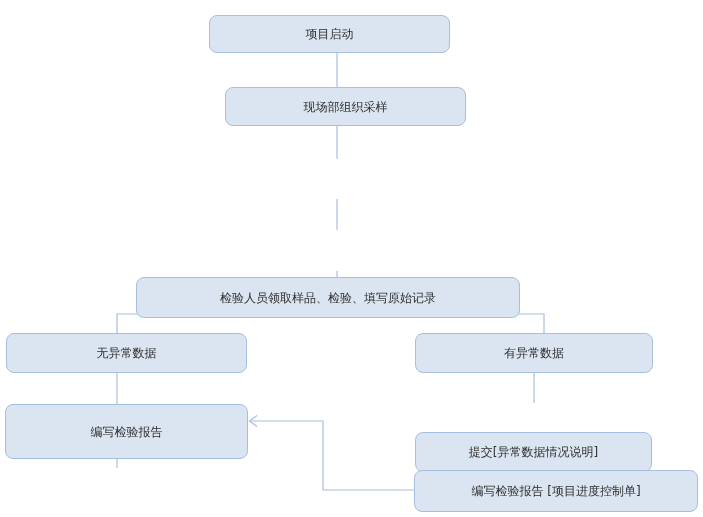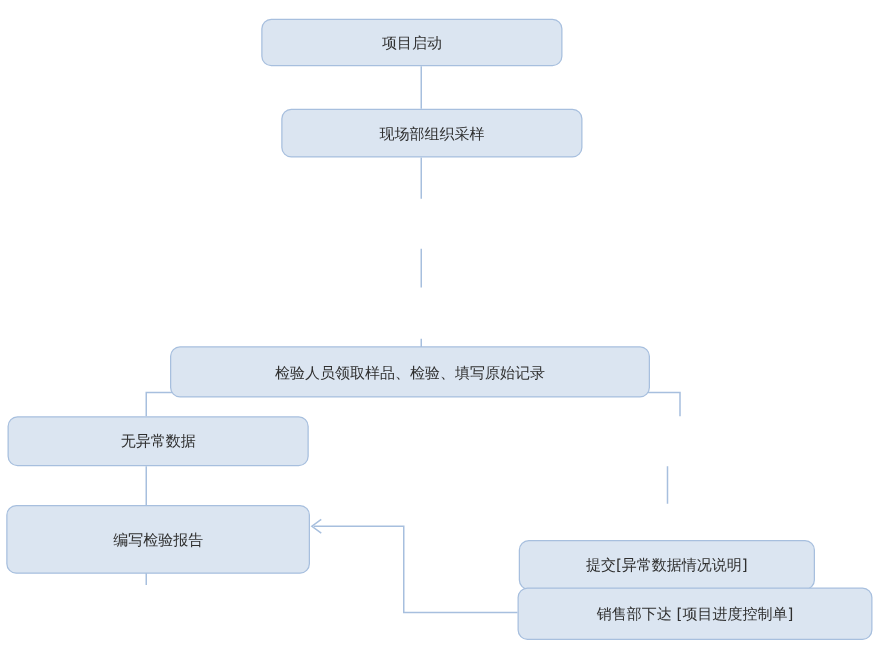--- a/index.html
+++ b/index.html
@@ -66,16 +66,17 @@
 
     <polyline points="414,490 323,490 323,421 251,421"></polyline>
     <polyline points="257,415.5 249.5,421 257,426.5"></polyline>
   </svg>
 
   <div class="node n1">项目启动</div>
   <div class="node n2">现场部组织采样</div>
   <div class="node n4">检验人员领取样品、检验、填写原始记录</div>
   <div class="node n5">无异常数据</div>
   <div class="node n6">编写检验报告</div>
+  <div class="node n8">有异常数据</div>
   <div class="node n9">提交[异常数据情况说明]</div>
-  <div class="node n10">销售部下达 [项目进度控制单]</div>
+  <div class="node n10">编写检验报告 [项目进度控制单]</div>
 
 </div>
 
 </body></html>

